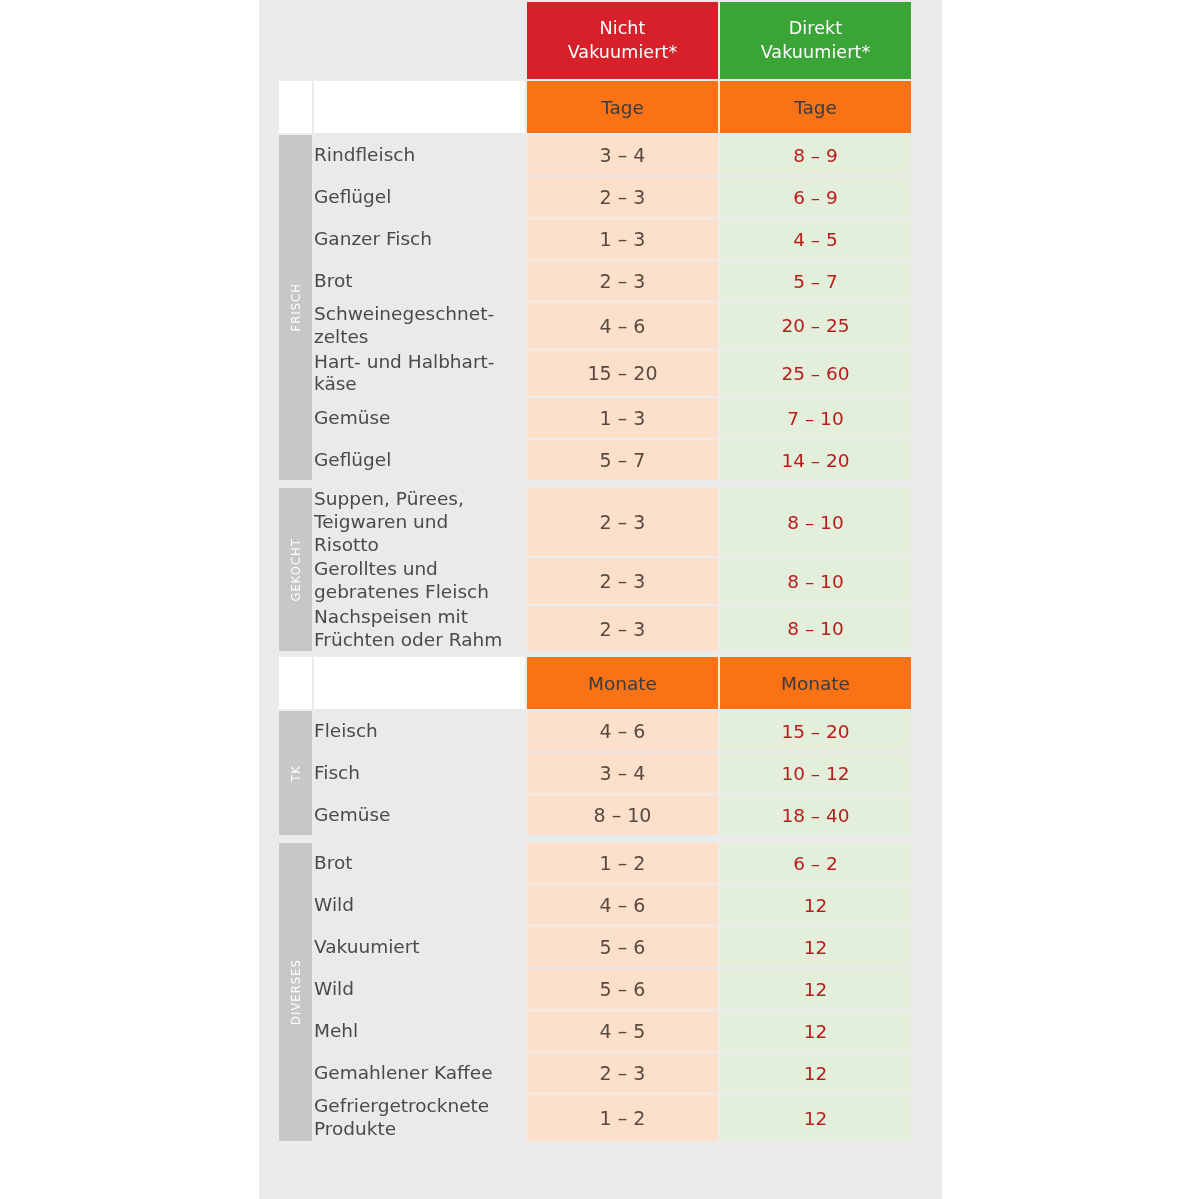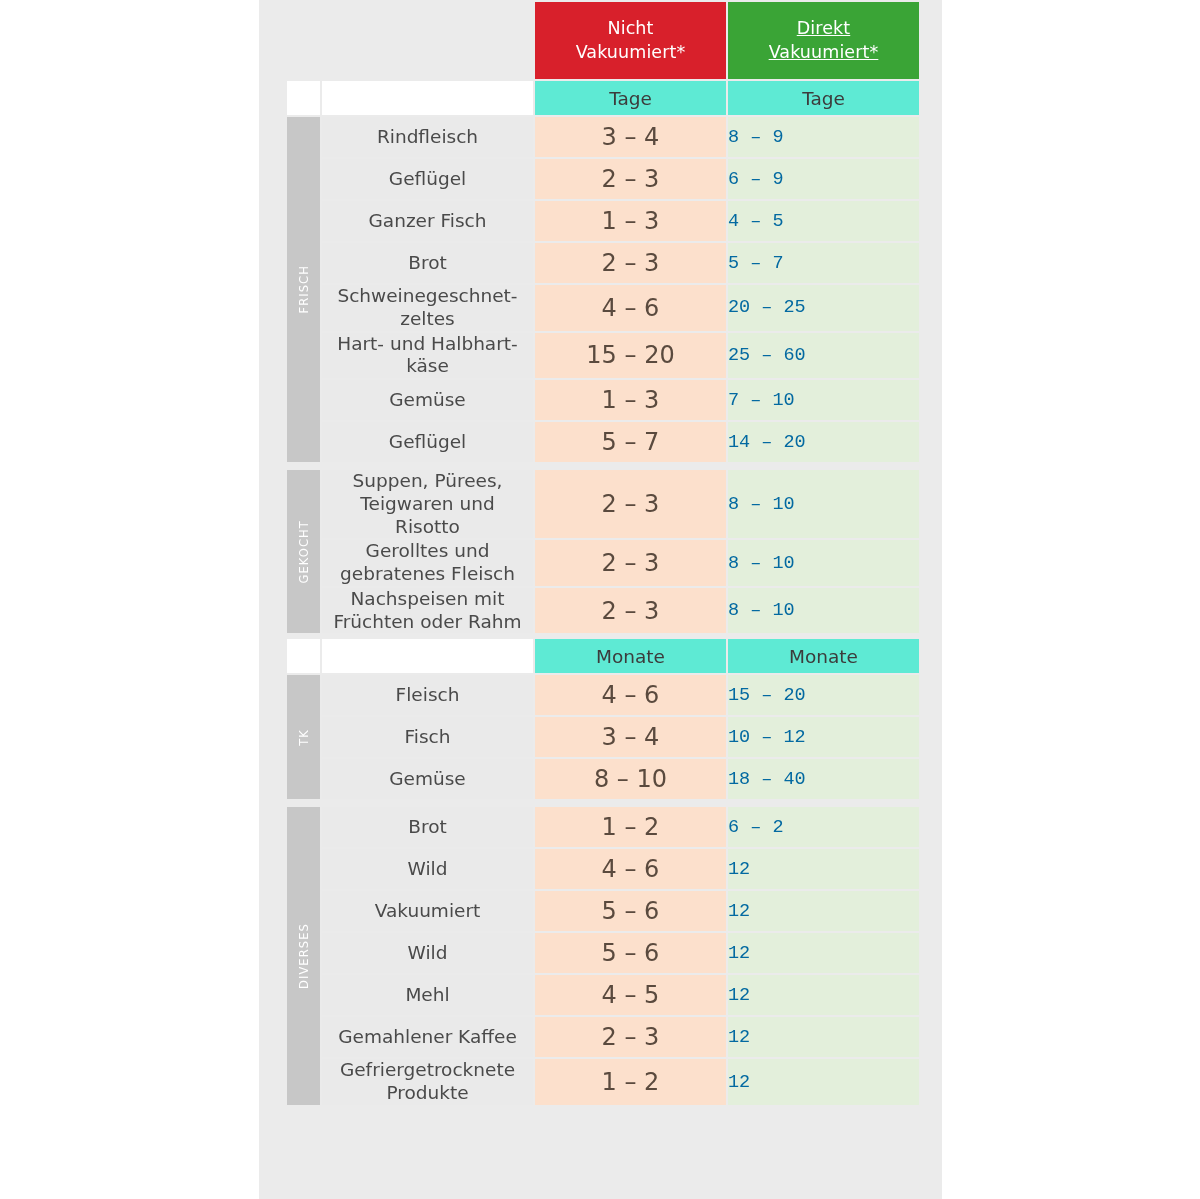--- a/index.html
+++ b/index.html
@@ -18,21 +18,21 @@
   
   .panel {
     position: absolute;
     left: 259px; top: 0;
     width: 683px; height: 1199px;
     background: #ebebeb;
   }
   
   .table-wrap {
     position: absolute;
-    left: 285px; top: 0px;
+    left: 277px; top: 0px;
     width: 631px;
   }
 
   table.ft {
     border-collapse: separate;
     border-spacing: 2px 2px;
     width: 631px;
     table-layout: fixed;
   }
   table.ft td, table.ft th {
@@ -52,26 +52,26 @@
   .hdr-red, .hdr-green {
     height: 77px;
     text-align: center;
     color: #ffffff;
     font-weight: bold;
     font-size: 17.5px;
     line-height: 1.35;
     letter-spacing: 0.1px;
   }
   .hdr-red { background: #d8202b; }
-  .hdr-green { background: #3aa436; text-decoration: underline; }
+  .hdr-green { background: #3aa436; }
 
   
   .unit-cell {
-    background: #5eead4;
-    height: 34px;
+    background: #f97316;
+    height: 52px;
     text-align: center;
     color: #3c3c3c;
     font-size: 18.5px;
   }
   .unit-blank { background: #ffffff; }
 
   
   .group-bar {
     background: #c7c7c7;
     color: #ffffff;
@@ -90,34 +90,32 @@
   }
 
   
   td.label {
     background: #eaeaea;
     color: #4a4a4a;
     font-size: 18.5px;
     padding: 7px 0 7px 15px;
     line-height: 1.23;
     height: 40px;
-    text-align: center;
   }
   td.v-red {
     background: #fce0cc;
     color: #5a4a3e;
-    font-size: 24px;
+    font-size: 19px;
     text-align: center;
   }
   td.v-green {
     background: #e3efdb;
-    color: #0369a1;
+    color: #b91c1c;
     font-size: 18.5px;
-    text-align: left;
-    font-family: Liberation Mono, monospace;
+    text-align: center;
   }
   
   tr.group-gap td { height: 4px; background: transparent; padding: 0; }
   tr.unit-gap td { height: 2px; background: transparent; padding: 0; }
 </style>
 </head>
 <body>
 
 <div id="page">
   <div class="panel"></div>

